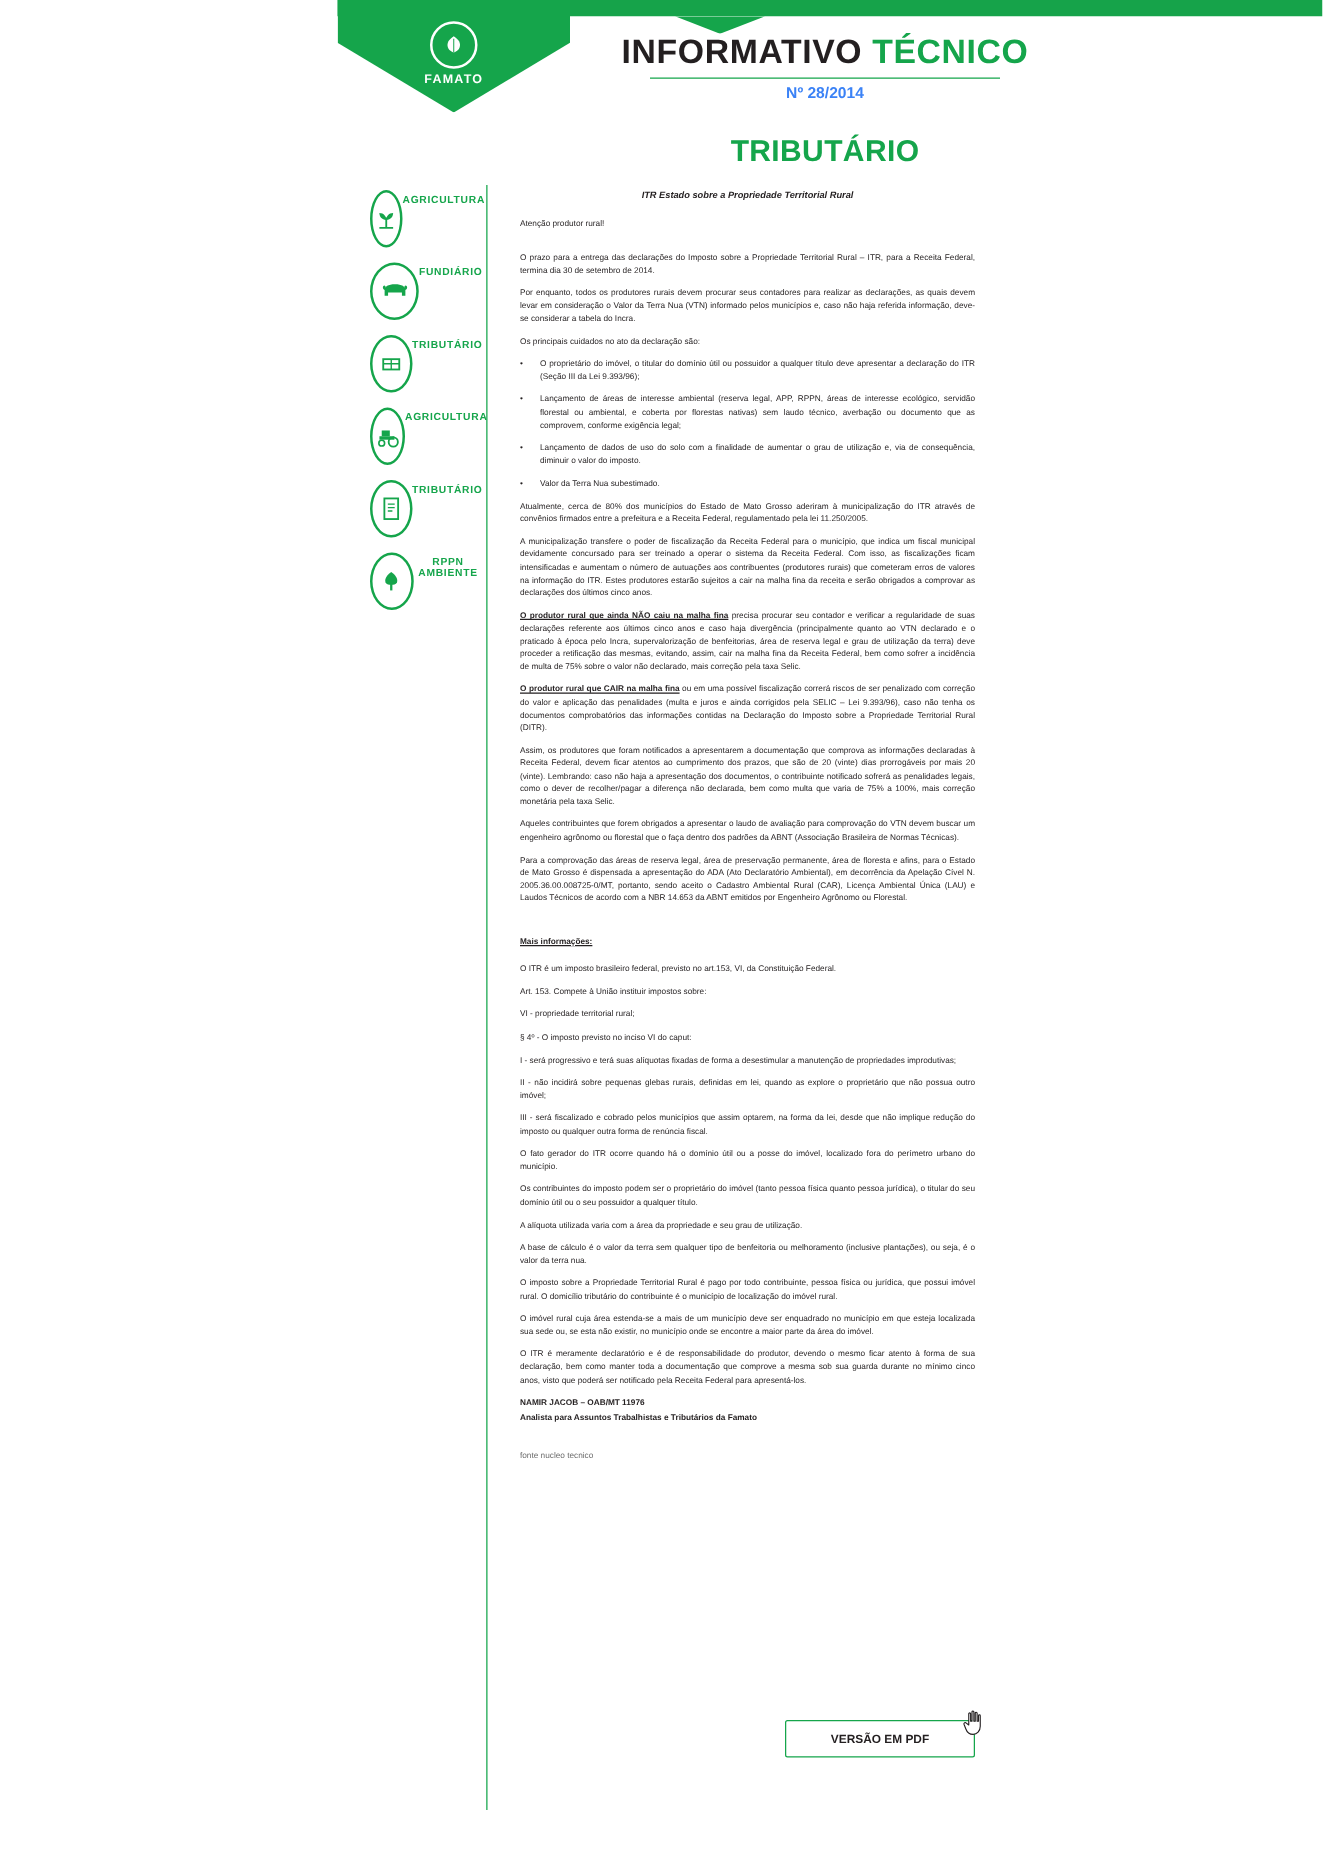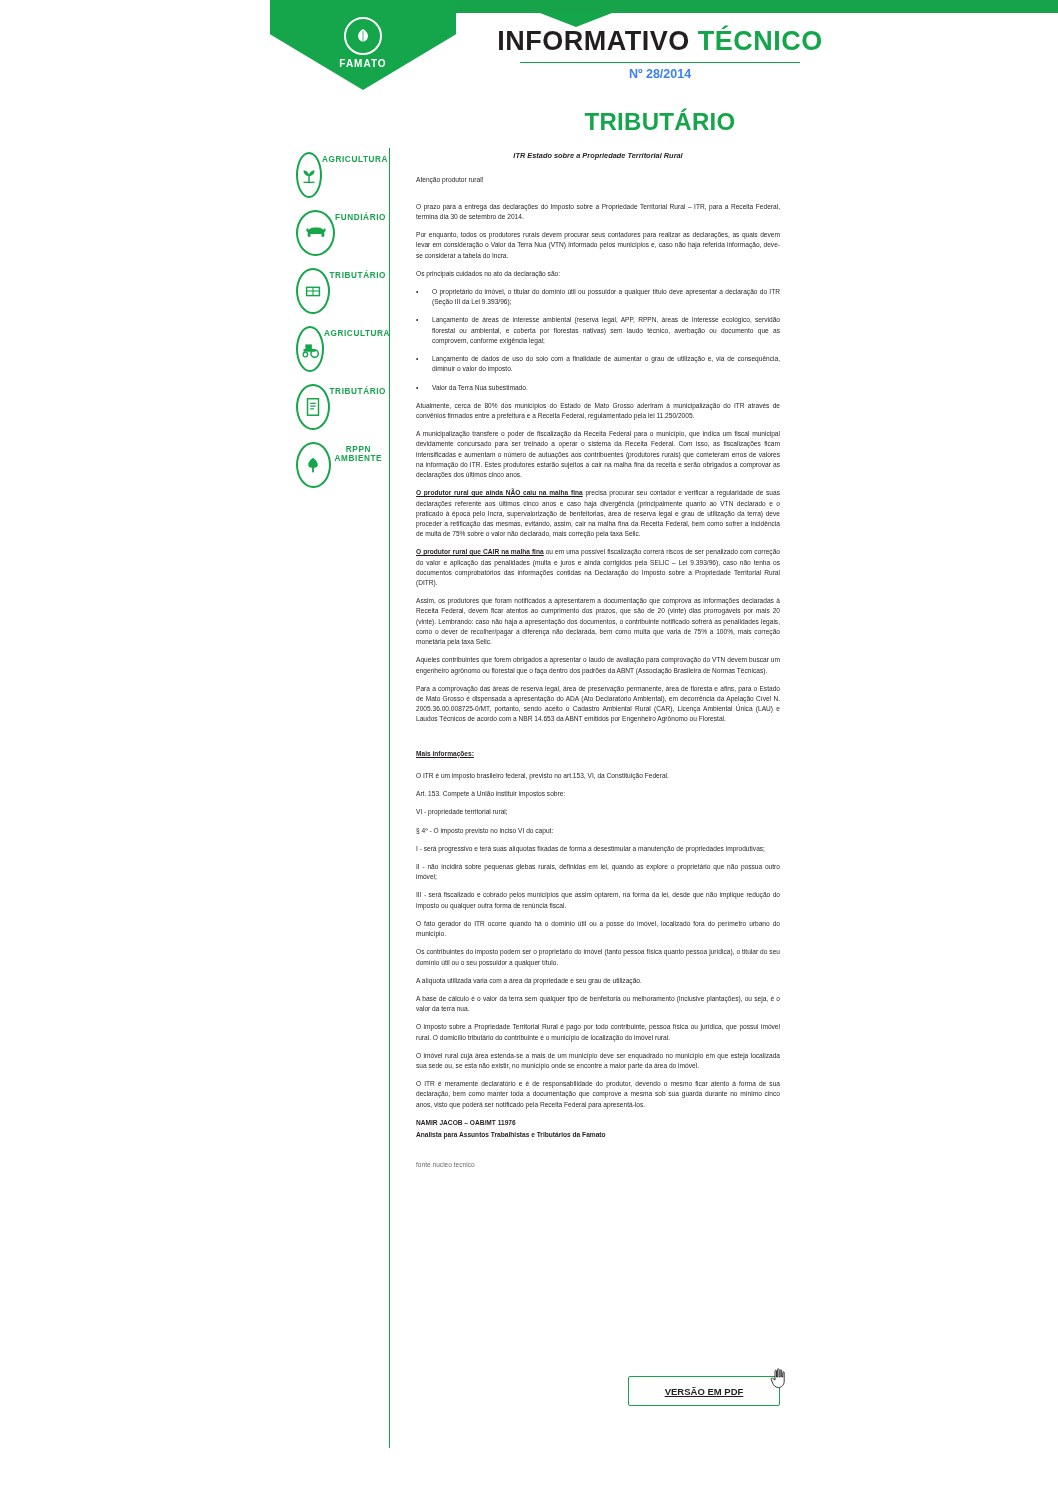--- a/index.html
+++ b/index.html
@@ -222,21 +222,20 @@
     margin-top: 14px;
   }
 
   
   .pdf-wrap {
     position: absolute;
     left: 628px;
     top: 1376px;
     width: 177px;
     height: 30px;
-    text-decoration: underline;
   }
   .pdf-btn {
     width: 152px;
     height: 30px;
     border: 1px solid #15a54b;
     border-radius: 2px;
     display: flex;
     align-items: center;
     justify-content: center;
     font-size: 9.5px;

